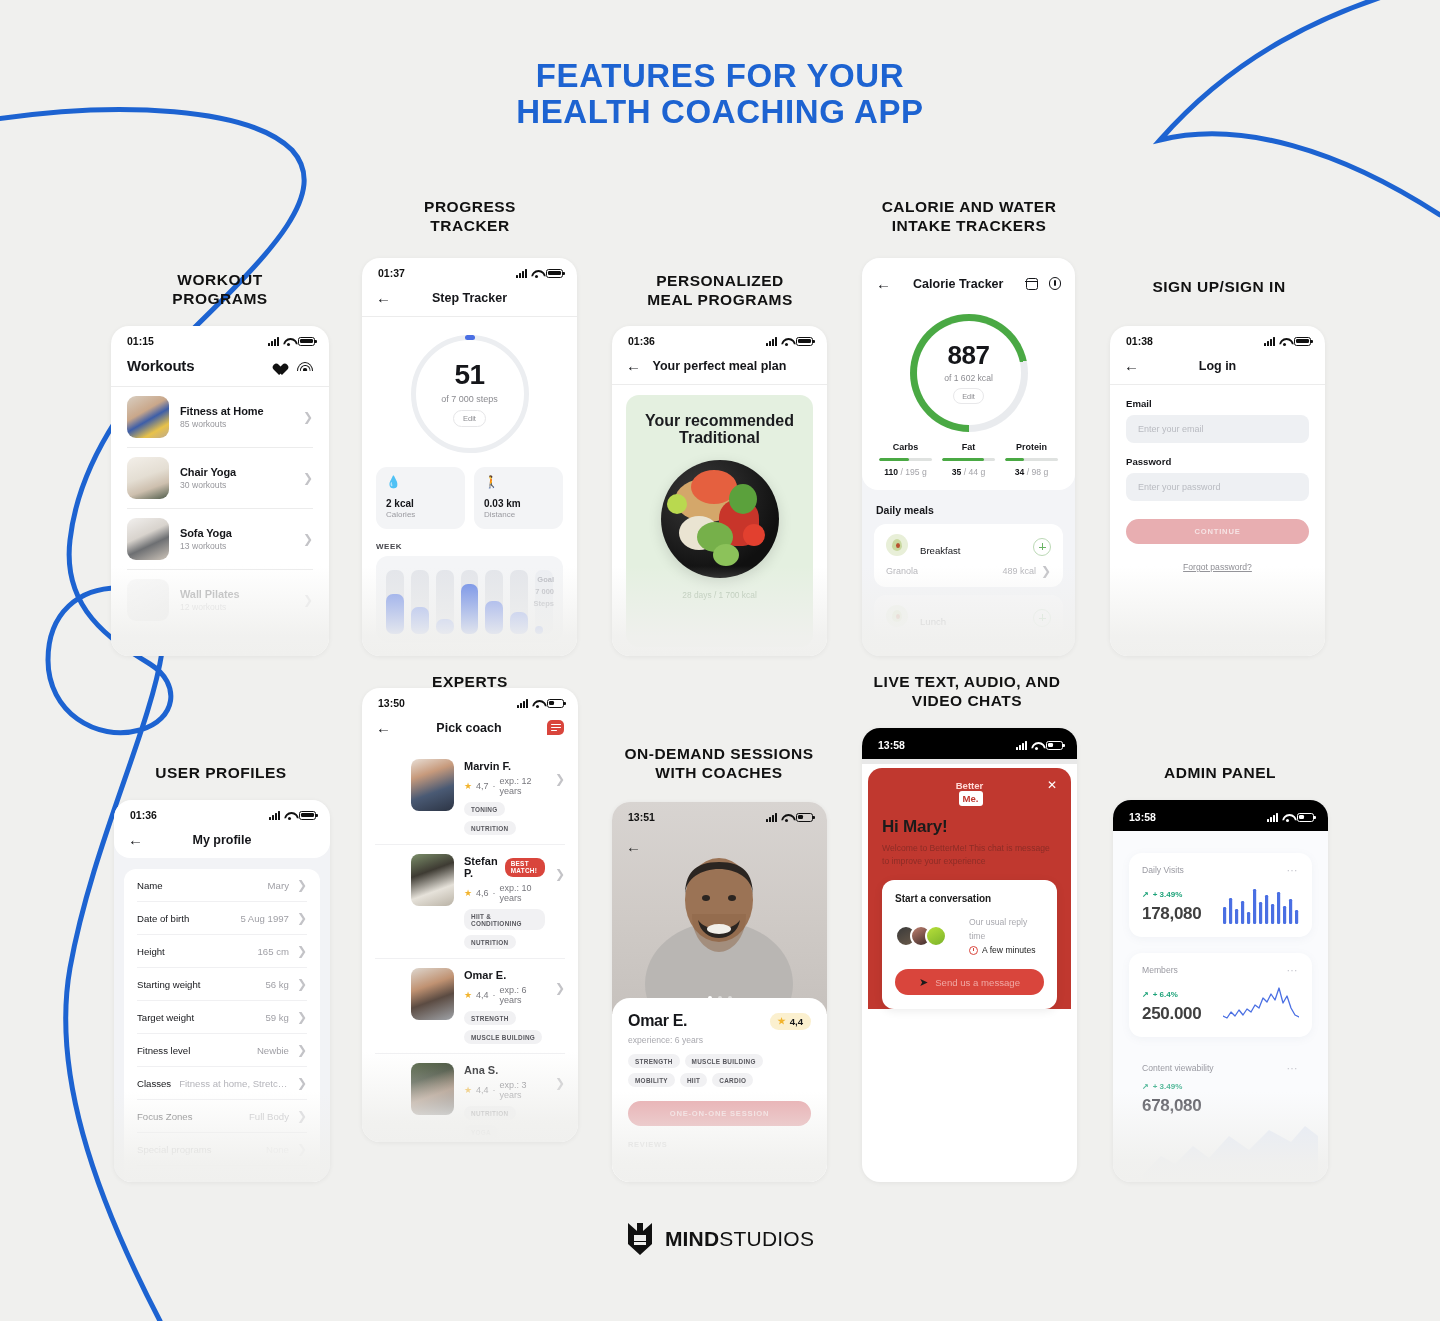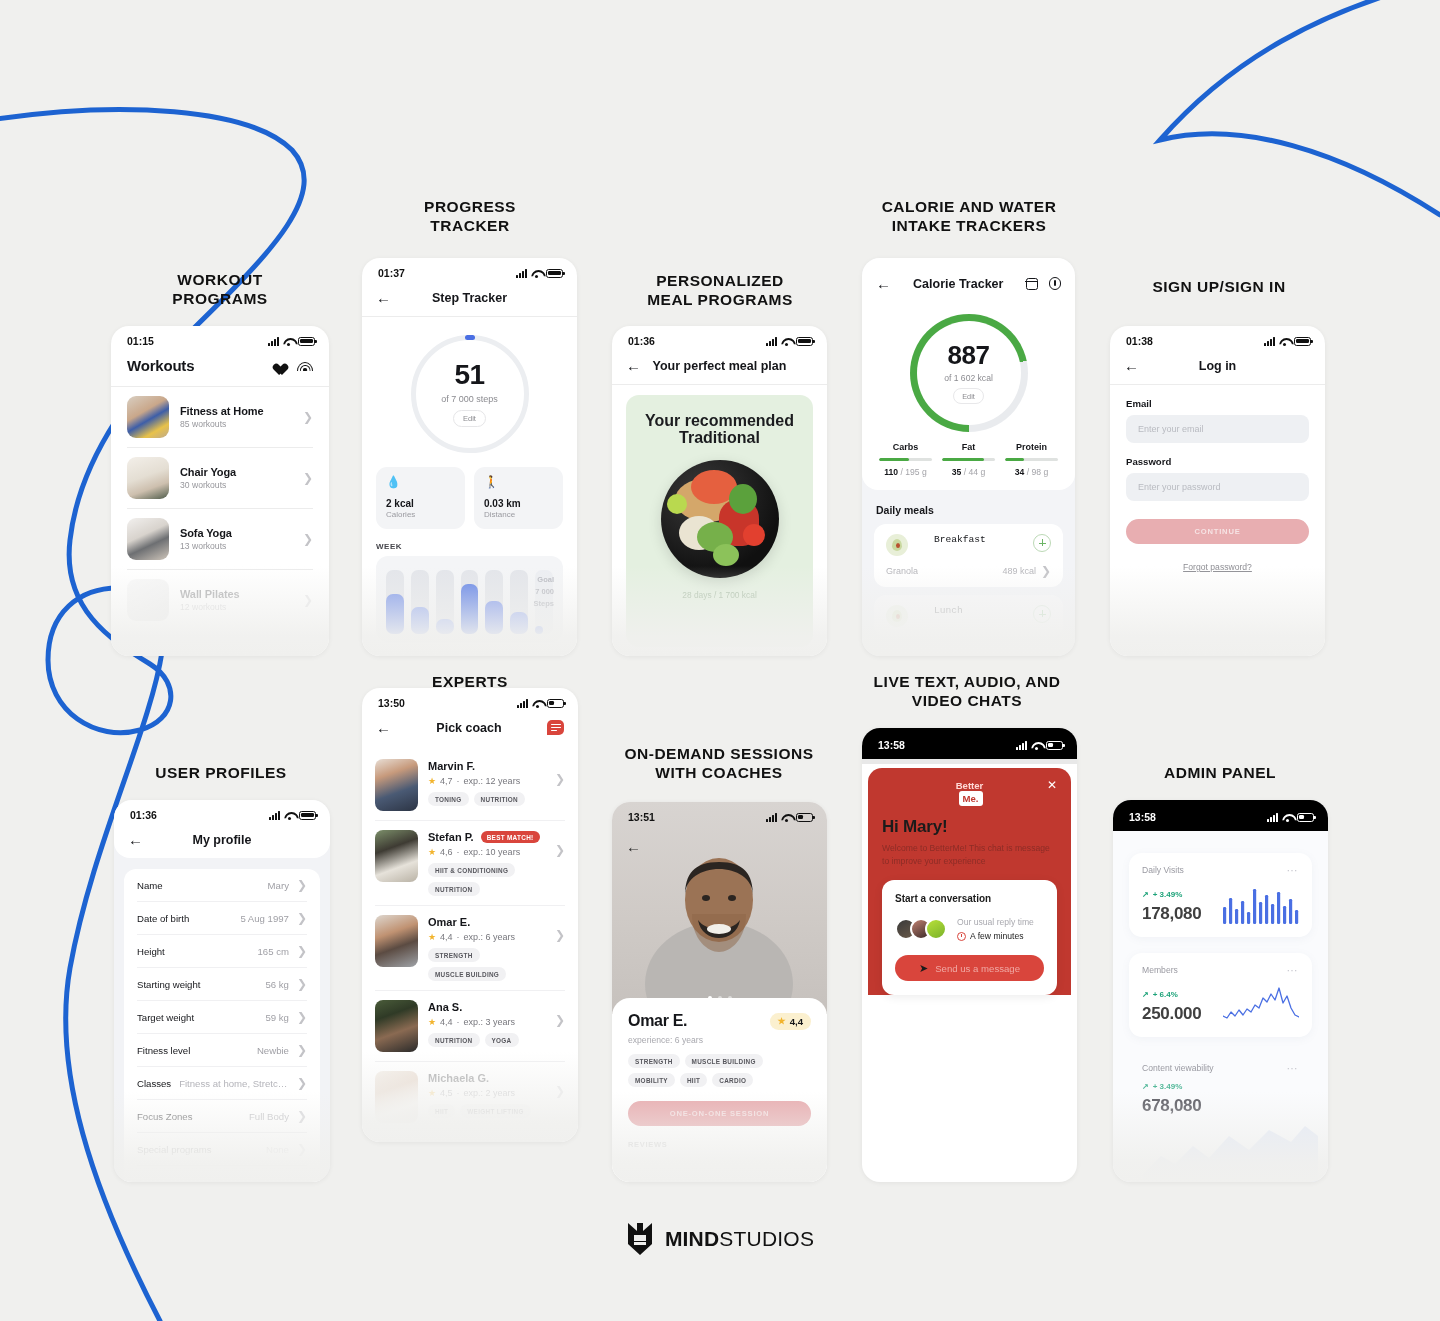--- a/index.html
+++ b/index.html
@@ -143,21 +143,21 @@
   .cring .edit{margin-top:5px;font-size:7.3px;color:#8b8b90;border:1px solid #e8e8ea;border-radius:10px;padding:2.5px 8px;background:#fff;}
   .macros { display:flex; padding:6px 12px 0; }
   .macro { flex:1; text-align:center; padding:0 5px; }
   .macro .mn { font-size:9px; font-weight:bold; color:#15161a; }
   .macro .mbar { height:2.6px; background:#dfe2e0; border-radius:2px; margin:6px 0 6px; position:relative; overflow:hidden;}
   .macro .mbar i { position:absolute; left:0; top:0; bottom:0; background:#4aa944; border-radius:2px; }
   .macro .mv { font-size:8.6px; color:#a3a3a8; }
   .macro .mv b { color:#15161a; font-weight:bold; }
   .dm-title { font-size:10.5px; font-weight:bold; color:#15161a; padding:14px 14px 8px; }
   .meal-item { background:#fff; border-radius:12px; margin:0 12px; padding:10px 12px; }
-  .mi-top { display:flex; align-items:flex-start; gap:26px;font-family:Liberation Mono, monospace; }
+  .mi-top { display:flex; align-items:flex-end; gap:12px; }
   .mi-av { width:22px;height:22px;border-radius:50%;background:#e8efd8;position:relative;flex:none;}
   .mi-av::after{content:"";position:absolute;left:6px;top:5px;width:10px;height:12px;border-radius:50% 50% 50% 50%/60% 60% 40% 40%;background:#c9d9a0;}
   .mi-av i{position:absolute;left:9.5px;top:9px;width:4px;height:5px;border-radius:50%;background:#b8522f;z-index:2;}
   .mi-n { flex:1; font-size:9.6px; color:#15161a; }
   .plus { width:18px;height:18px;border:1px solid #bcd9b6;border-radius:50%;position:relative;color:#4aa944;}
   .plus::before,.plus::after{content:"";position:absolute;background:#6cb566;}
   .plus::before{left:4.5px;top:8px;width:7px;height:1.2px;}
   .plus::after{left:8px;top:4.5px;width:1.2px;height:7px;}
   .mi-sub { display:flex; align-items:center; margin-top:9px; font-size:9px; color:#b4b4b9; }
   .mi-sub .mi-k { margin-left:auto; margin-right:5px; }
@@ -179,21 +179,21 @@
   .pf-row { display:flex; align-items:center; padding:10px 13px; gap:8px; }
   .pf-k { font-size:9.6px; color:#15161a; }
   .pf-v { margin-left:auto; font-size:9.6px; color:#a0a0a6; white-space:nowrap; overflow:hidden; text-overflow:ellipsis; }
   .pf-line { height:1px; background:#f0f0f2; margin:0 13px; }
 
   
   #p-coaches { left:362px; top:688px; width:216px; height:454px; }
   .co-msg { width:17px;height:15px;background:#d9453c;border-radius:5px 5px 5px 0;position:relative;}
   .co-msg i{position:absolute;left:3.5px;height:1.4px;background:#fff;border-radius:1px;}
   .co-msg i:nth-child(1){top:4px;width:10px}.co-msg i:nth-child(2){top:7px;width:10px}.co-msg i:nth-child(3){top:10px;width:6px}
-  .co-row { display:flex; gap:10px; padding:9px 13px; align-items:flex-start; }
+  .co-row { display:flex; gap:10px; padding:9px 13px; align-items:flex-start;margin-left:36px; }
   .co-av { width:43px;height:52px;border-radius:8px;flex:none; }
   .a1{background:linear-gradient(160deg,#e8ded5 0%,#c79a7c 30%,#4a5a74 62%,#2c3444 100%);}
   .a2{background:linear-gradient(160deg,#7c8f6a 0%,#3e3b33 35%,#e6e2da 68%,#b9b2a5 100%);}
   .a3{background:linear-gradient(160deg,#ded7cf 0%,#c09272 35%,#5b4b42 60%,#9fa3a8 100%);}
   .a4{background:linear-gradient(160deg,#4a5c3a 0%,#2f3a26 30%,#8a6a52 60%,#2a2a2a 100%);}
   .a5{background:linear-gradient(160deg,#e4d8c9 0%,#c9a689 35%,#f0eae2 70%,#cfc4b5 100%);}
   .co-info { flex:1; padding-top:1px; }
   .co-nm { font-size:11px; font-weight:bold; color:#15161a; display:flex; align-items:center; gap:7px; }
   .badge { background:#d9453c; color:#fff; font-size:6.4px; font-weight:bold; letter-spacing:.3px;
            border-radius:8px; padding:2.5px 6px; }
@@ -229,21 +229,21 @@
   #p-chat { left:862px; top:728px; width:215px; height:454px; background:#fff; }
   .ch-sheet { background:#c0382f; border-radius:14px 14px 0 0; margin:4px 6px 0; padding:12px 14px 0; position:relative; }
   .ch-logo { display:flex; align-items:center; font-size:9.6px; font-weight:bold; color:#ffd9d6;flex-direction:column; }
   .ch-logo b { background:#fff; color:#c0382f; border-radius:3px; padding:2px 4px; margin-left:2px; }
   .ch-x { position:absolute; right:14px; top:11px; color:#fff; font-size:12px; line-height:1; }
   .ch-hi { font-size:17px; font-weight:bold; color:#1b1b1b; margin-top:11px; letter-spacing:-.2px; }
   .ch-sub { font-size:8.6px; color:#8c2c26; line-height:13px; margin-top:5px; }
   .ch-card { background:#fff; border-radius:12px; margin:12px 0 0; padding:13px 13px 14px;
              box-shadow:0 2px 10px rgba(0,0,0,.08); }
   .ch-t { font-size:10px; font-weight:bold; color:#1b1b1b; }
-  .ch-mid { display:flex; align-items:center; gap:10px; margin-top:11px; }
+  .ch-mid { display:flex; align-items:center; gap:22px; margin-top:11px; }
   .ch-avs { display:flex; }
   .ch-avs i { width:22px;height:22px;border-radius:50%;border:2px solid #fff;margin-left:-7px; }
   .ch-avs i:first-child{margin-left:0;}
   .ch-avs i:nth-child(1){background:linear-gradient(150deg,#3a3a3a,#6a5a4a);}
   .ch-avs i:nth-child(2){background:linear-gradient(150deg,#c08070,#3a2a28);}
   .ch-avs i:nth-child(3){background:linear-gradient(150deg,#b8e03a,#7ab22a);}
   .ch-rt { font-size:8.6px; color:#a9a9af; line-height:14px; }
   .ch-rt .t2l { color:#1b1b1b; display:flex; align-items:center; gap:4px; }
   .clk { width:9px;height:9px;border:1.2px solid #d9453c;border-radius:50%;position:relative;display:inline-block;}
   .clk::after{content:"";position:absolute;left:3.2px;top:1.8px;width:1px;height:3px;background:#d9453c;}
@@ -279,20 +279,24 @@
 <svg class="bg-svg" viewBox="0 0 1440 1321">
   <path d="M1440,-20 C1320,10 1230,60 1160,140 C1240,120 1340,150 1440,215" fill="none" stroke="#1d63d1" stroke-width="5" stroke-linecap="round"></path>
   <path d="M-10,120 C120,100 250,108 292,150 C330,192 274,250 192,330
            C120,400 78,470 70,540 C62,608 110,640 150,664 C182,684 176,720 140,730
            C96,742 48,712 48,660 C48,612 80,588 118,588 C150,588 168,612 162,652
            C150,730 92,846 70,968 C52,1070 92,1190 160,1321" fill="none" stroke="#1d63d1" stroke-width="5" stroke-linecap="round"></path>
 </svg>
 
 <div class="page">
 
+  <div class="headline">
+    <span>FEATURES FOR YOUR</span>
+    <span>HEALTH COACHING APP</span>
+  </div>
 
   <div class="cap" style="left:110px;top:270px;width:220px;white-space:pre-line">WORKOUT
 PROGRAMS</div>
   <div class="cap" style="left:360px;top:197px;width:220px;white-space:pre-line">PROGRESS
 TRACKER</div>
   <div class="cap" style="left:605px;top:271px;width:230px;white-space:pre-line">PERSONALIZED
 MEAL PROGRAMS</div>
   <div class="cap" style="left:840px;top:197px;width:258px;white-space:pre-line">CALORIE AND WATER
 INTAKE TRACKERS</div>
   <div class="cap" style="left:1105px;top:277px;width:228px;white-space:pre-line">SIGN UP/SIGN IN</div>

